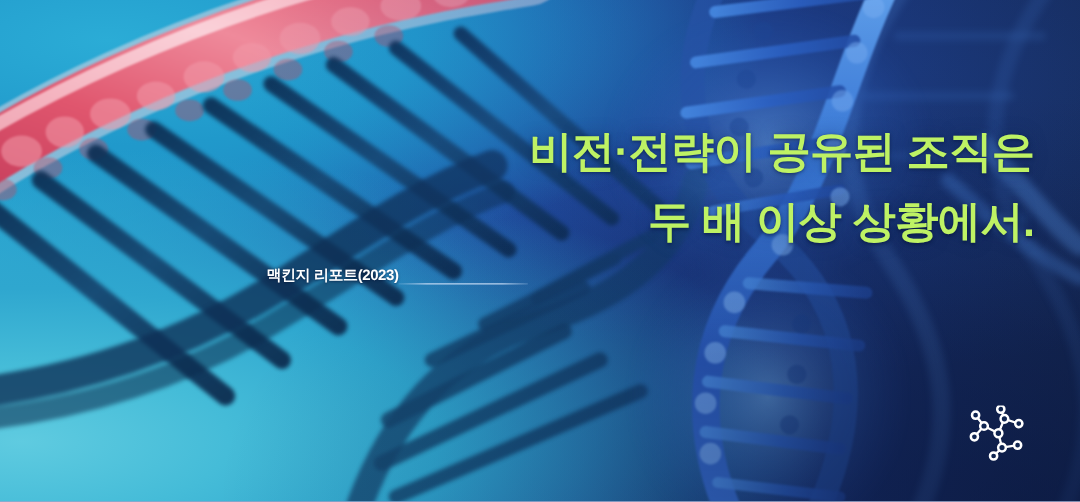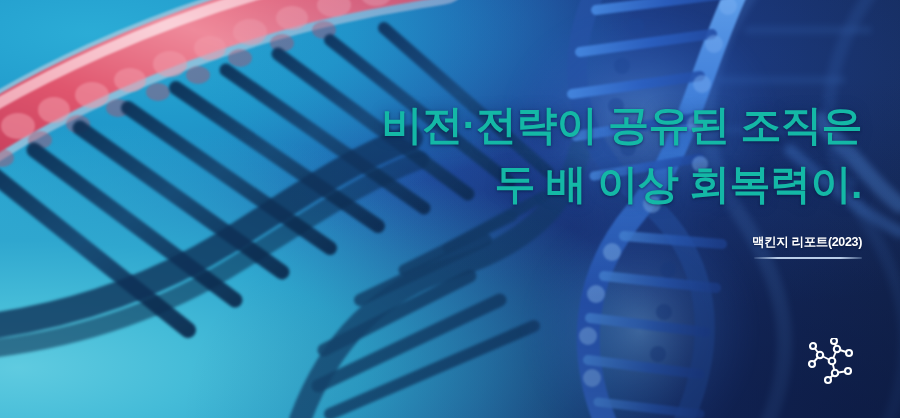--- a/index.html
+++ b/index.html
@@ -65,36 +65,36 @@
     position: absolute;
     right: 38px;
     top: 96px;
     width: 640px;
     text-align: right;
     z-index: 5;
   }
 
   .headline {
     margin: 0;
-    color: #14b8a6;
-    font-size: 41px;
+    color: #bef264;
+    font-size: 36px;
     line-height: 59px;
     font-weight: 700;
     letter-spacing: -0.5px;
     white-space: nowrap;
     text-shadow:
       0 1px 3px rgba(4,16,52,0.55),
       0 0 14px rgba(10,30,80,0.40);
   }
   .headline .ln { display: block; }
 
   .attribution-wrap {
-    margin-top: 21px;
+    margin-top: 8px;
     display: flex;
-    flex-direction: column;
+    flex-direction: row;
     align-items: flex-end;
   }
   .attribution {
     color: #ffffff;
     font-size: 12.5px;
     font-weight: 700;
     letter-spacing: -0.35px;
     line-height: 15px;
     white-space: nowrap;
     text-shadow: 0 1px 2px rgba(4,16,52,0.6);
@@ -290,21 +290,21 @@
         <path d="M 790 150 C 830 186, 864 214, 900 232" fill="none" stroke="#4a84d6" stroke-width="12" stroke-linecap="round"></path>
       </g>
     </svg>
   </div>
 
   <div class="bg-vignette"></div>
 
   <div class="content">
     <h1 class="headline">
       <span class="ln">비전·전략이 공유된 조직은</span>
-      <span class="ln">두 배 이상 회복력이.</span>
+      <span class="ln">두 배 이상 상황에서.</span>
     </h1>
 
     <div class="attribution-wrap">
       <div class="attribution">맥킨지 리포트(2023)</div>
       <div class="attribution-rule"></div>
     </div>
   </div>
 
   <div class="molecule-mark">
     <svg viewBox="0 0 56 48" xmlns="http://www.w3.org/2000/svg" aria-hidden="true">

